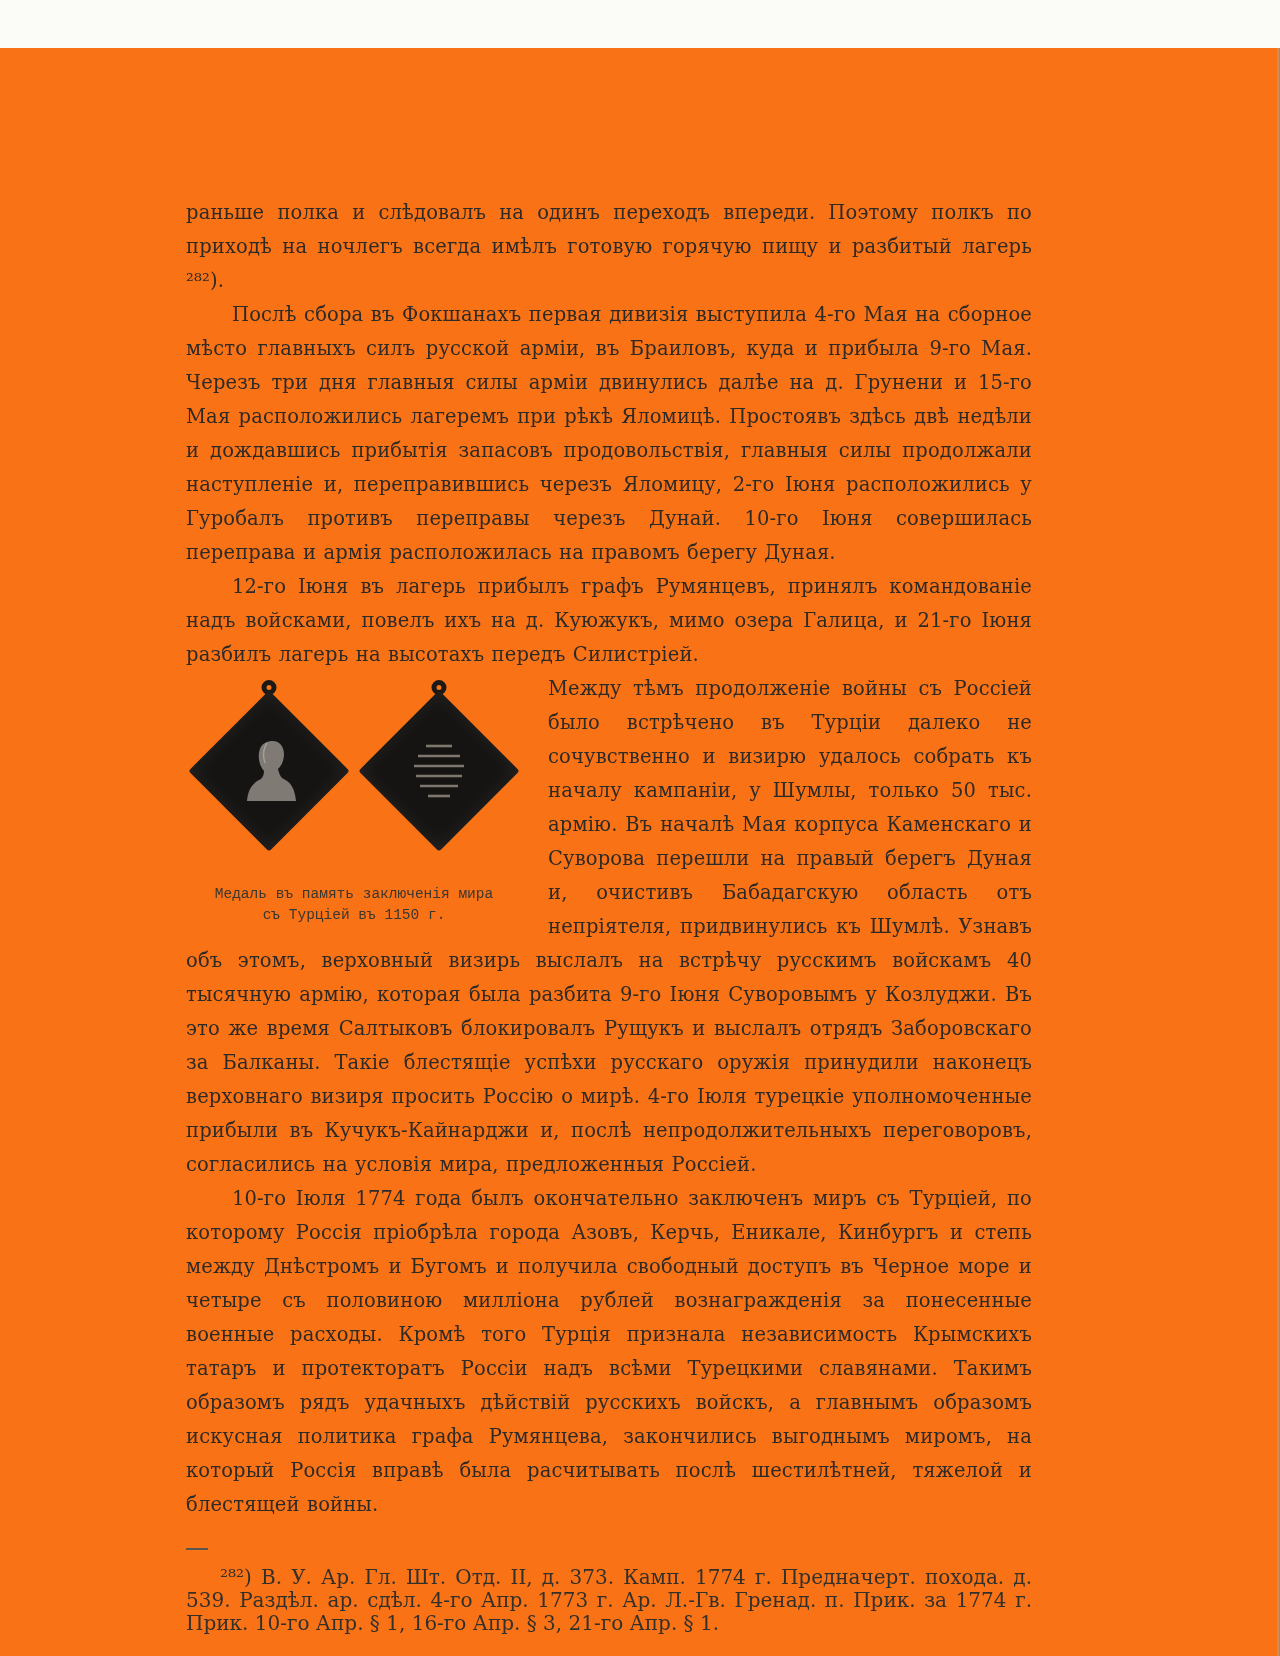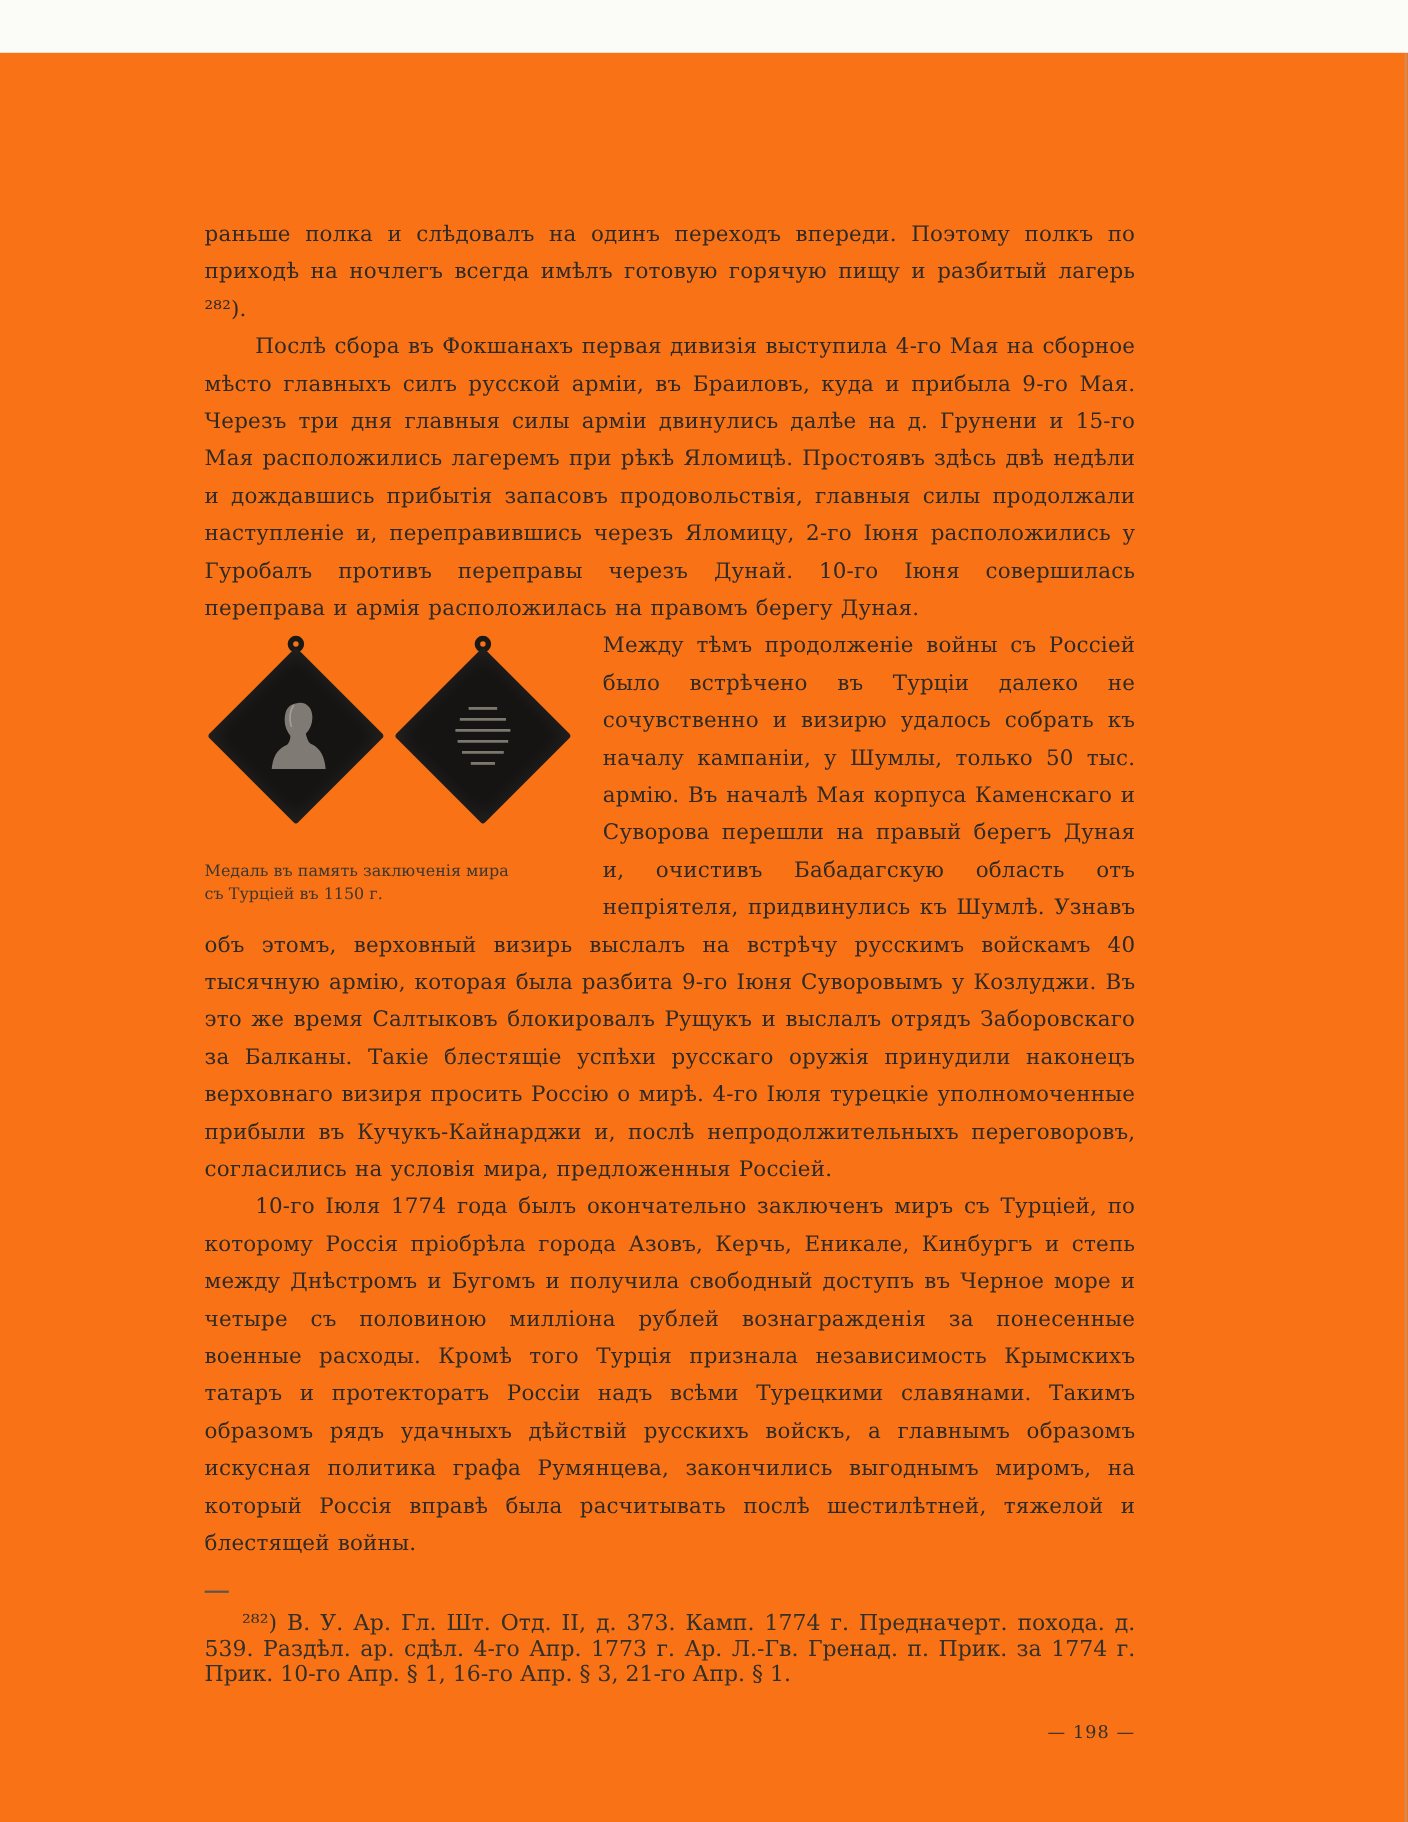--- a/index.html
+++ b/index.html
@@ -47,22 +47,22 @@
     background:#161412;
     border-radius:3px;
     box-shadow:inset 0 0 20px rgba(255,255,255,.07);
   }
   .diamond .inner {
     position:absolute; inset:0;
     display:flex; align-items:center; justify-content:center;
     transform:rotate(-45deg);
   }
   .fig-caption {
-    margin-top:12px; 
-    font-size:14.5px; line-height:21px; color:#3a3630;
+    margin-top:12px; text-align:center;
+    font-size:14.5px; line-height:21px; color:#3a3630;font-family:Liberation Mono, monospace;
   }
   .cap-line { display:block; }
 
   
   .footnote-block { margin-top:26px; }
   .footnote-rule {
     width:22px; height:2px; background:#5a554e; margin-bottom:16px;
   }
   .footnote {
     font-size:20px; line-height:23px;
@@ -79,20 +79,21 @@
 
 <div class="page">
   <div class="scan-edge"></div>
 
   <div class="content">
 
     <p class="para no-indent">раньше полка и слѣдовалъ на одинъ переходъ впереди. Поэтому полкъ по приходѣ на ночлегъ всегда имѣлъ готовую горячую пищу и разбитый лагерь ²⁸²).</p>
 
     <p class="para">Послѣ сбора въ Фокшанахъ первая дивизія выступила 4-го Мая на сборное мѣсто главныхъ силъ русской арміи, въ Браиловъ, куда и прибыла 9-го Мая. Черезъ три дня главныя силы арміи двинулись далѣе на д. Грунени и 15-го Мая расположились лагеремъ при рѣкѣ Яломицѣ. Простоявъ здѣсь двѣ недѣли и дождавшись прибытія запасовъ продовольствія, главныя силы продолжали наступленіе и, переправившись черезъ Яломицу, 2-го Іюня расположились у Гуробалъ противъ переправы черезъ Дунай. 10-го Іюня совершилась переправа и армія расположилась на правомъ берегу Дуная.</p>
 
+    <p class="para">12-го Іюня въ лагерь прибылъ графъ Румянцевъ, принялъ командованіе надъ войсками, повелъ ихъ на д. Куюжукъ, мимо озера Галица, и 21-го Іюня разбилъ лагерь на высотахъ передъ Силистріей.</p>
 
     <div class="para-with-figure">
 
       <figure class="medal-figure">
         <div class="medals-row">
 
           <div class="medal">
             <span class="ring"></span>
             <div class="diamond">
               <div class="inner">

